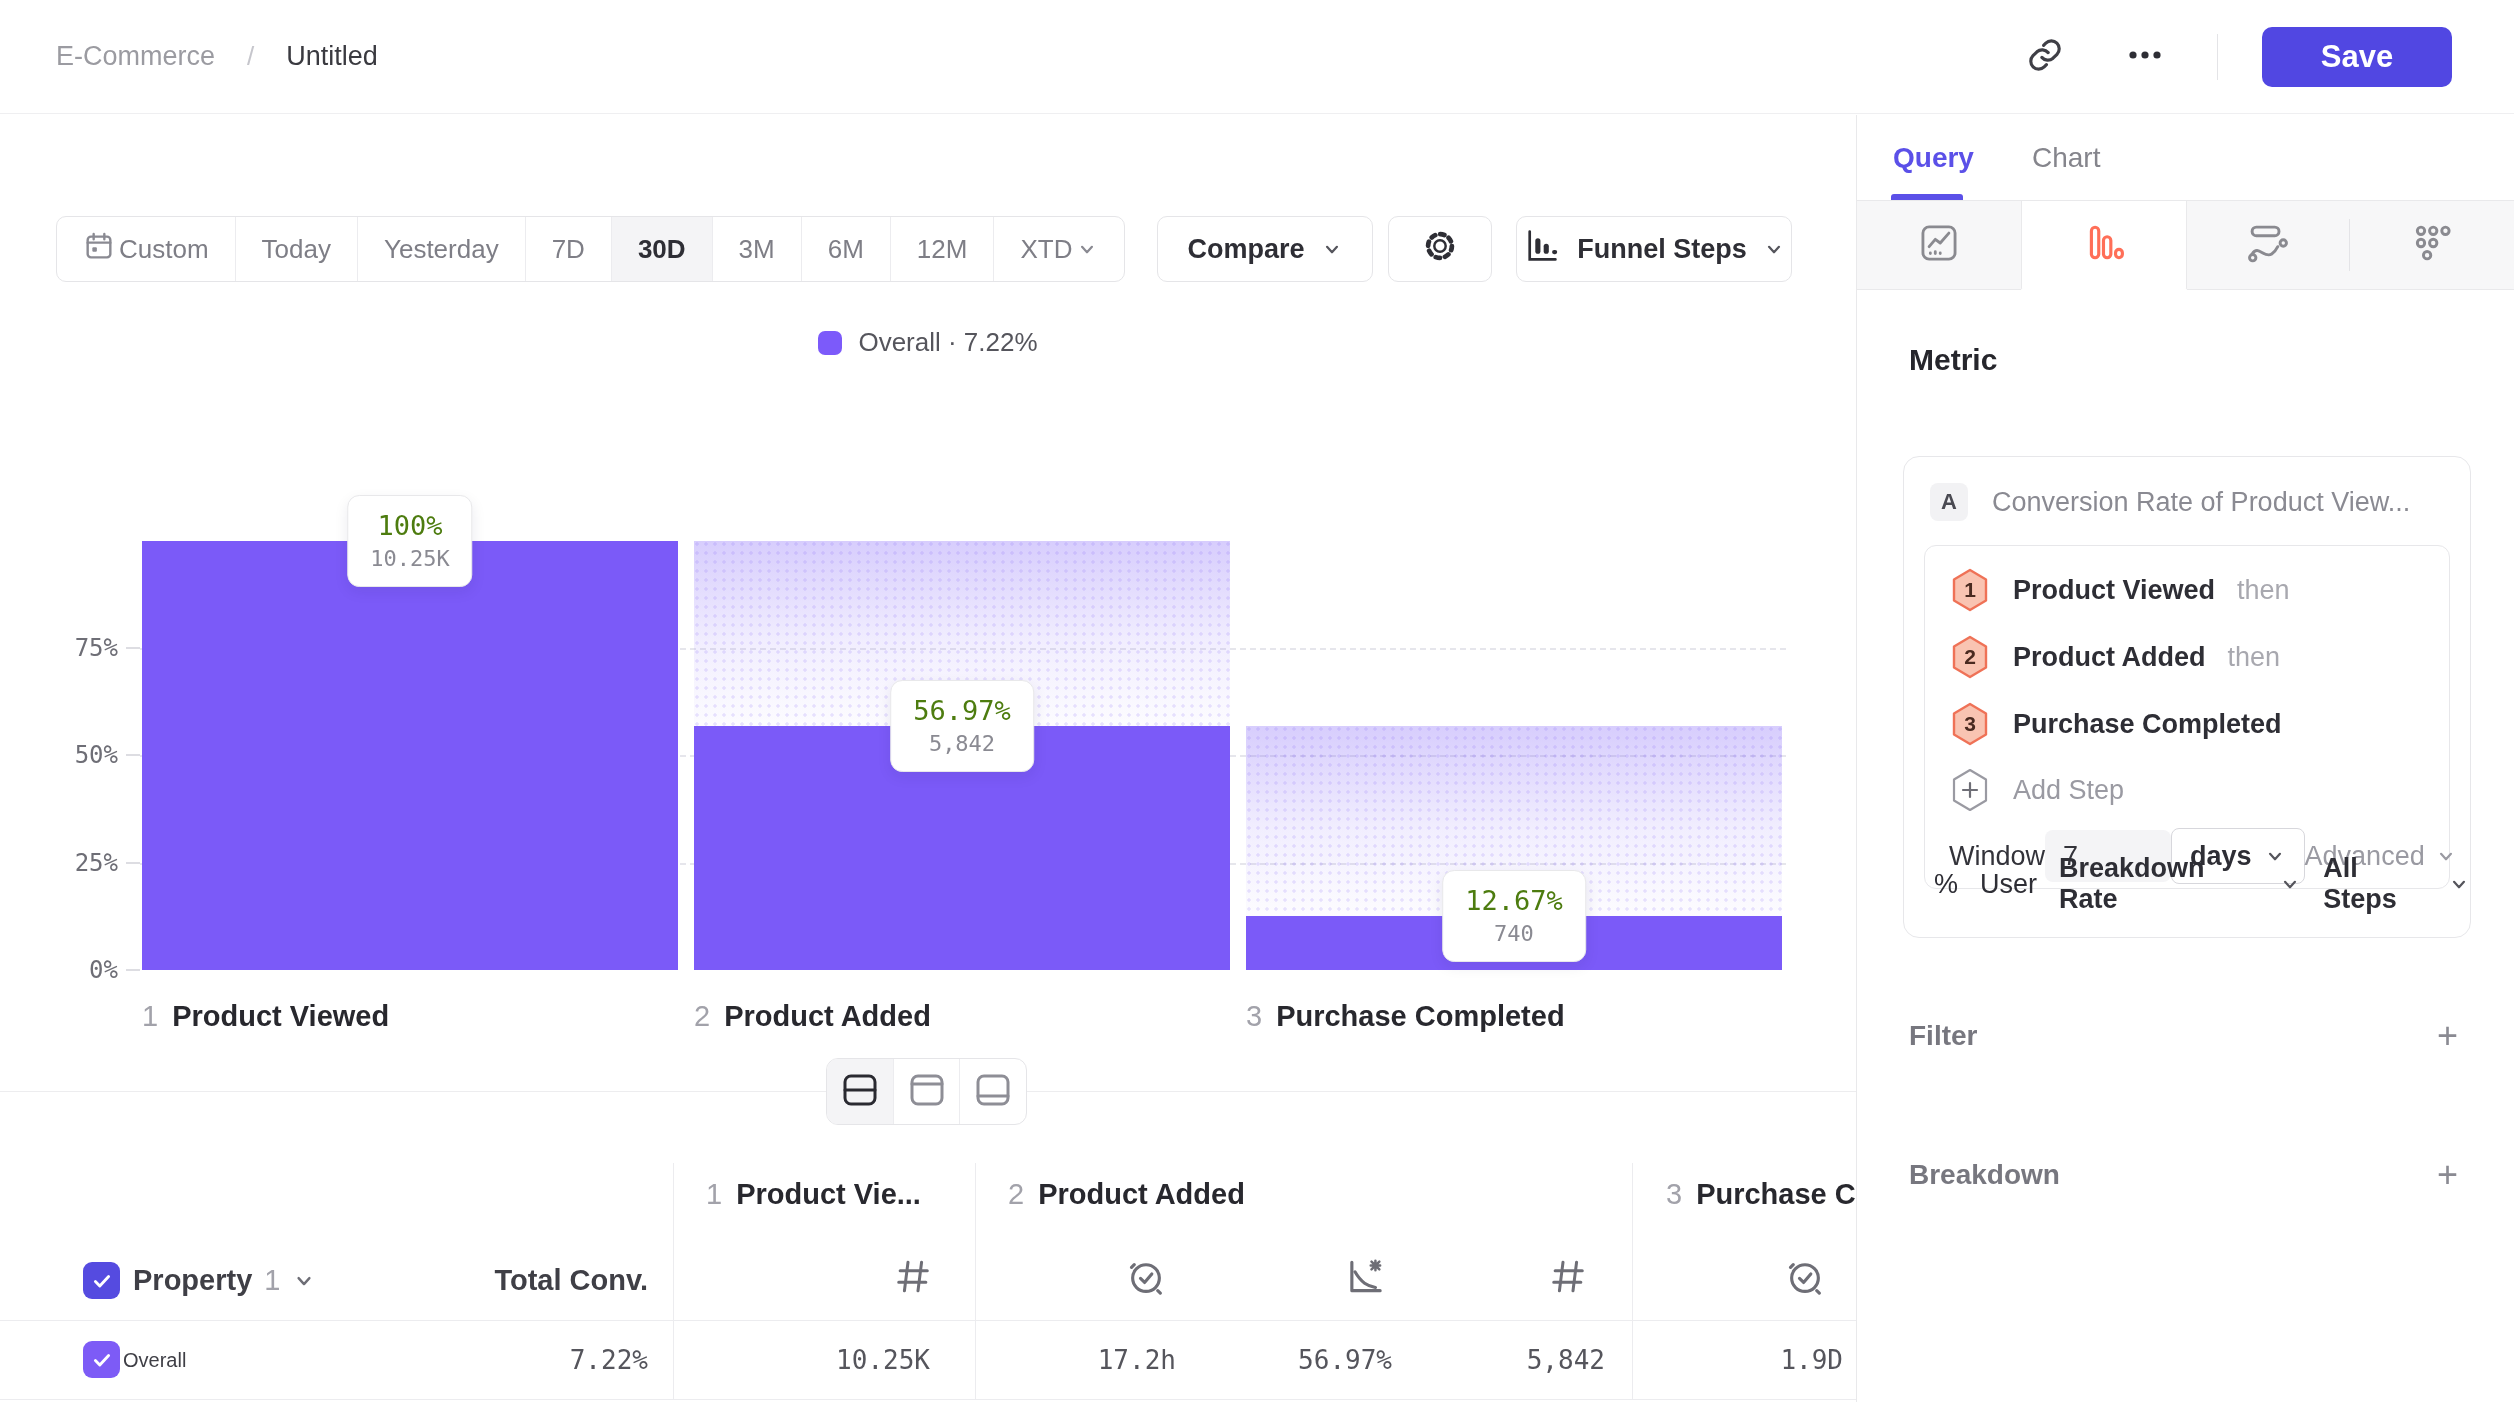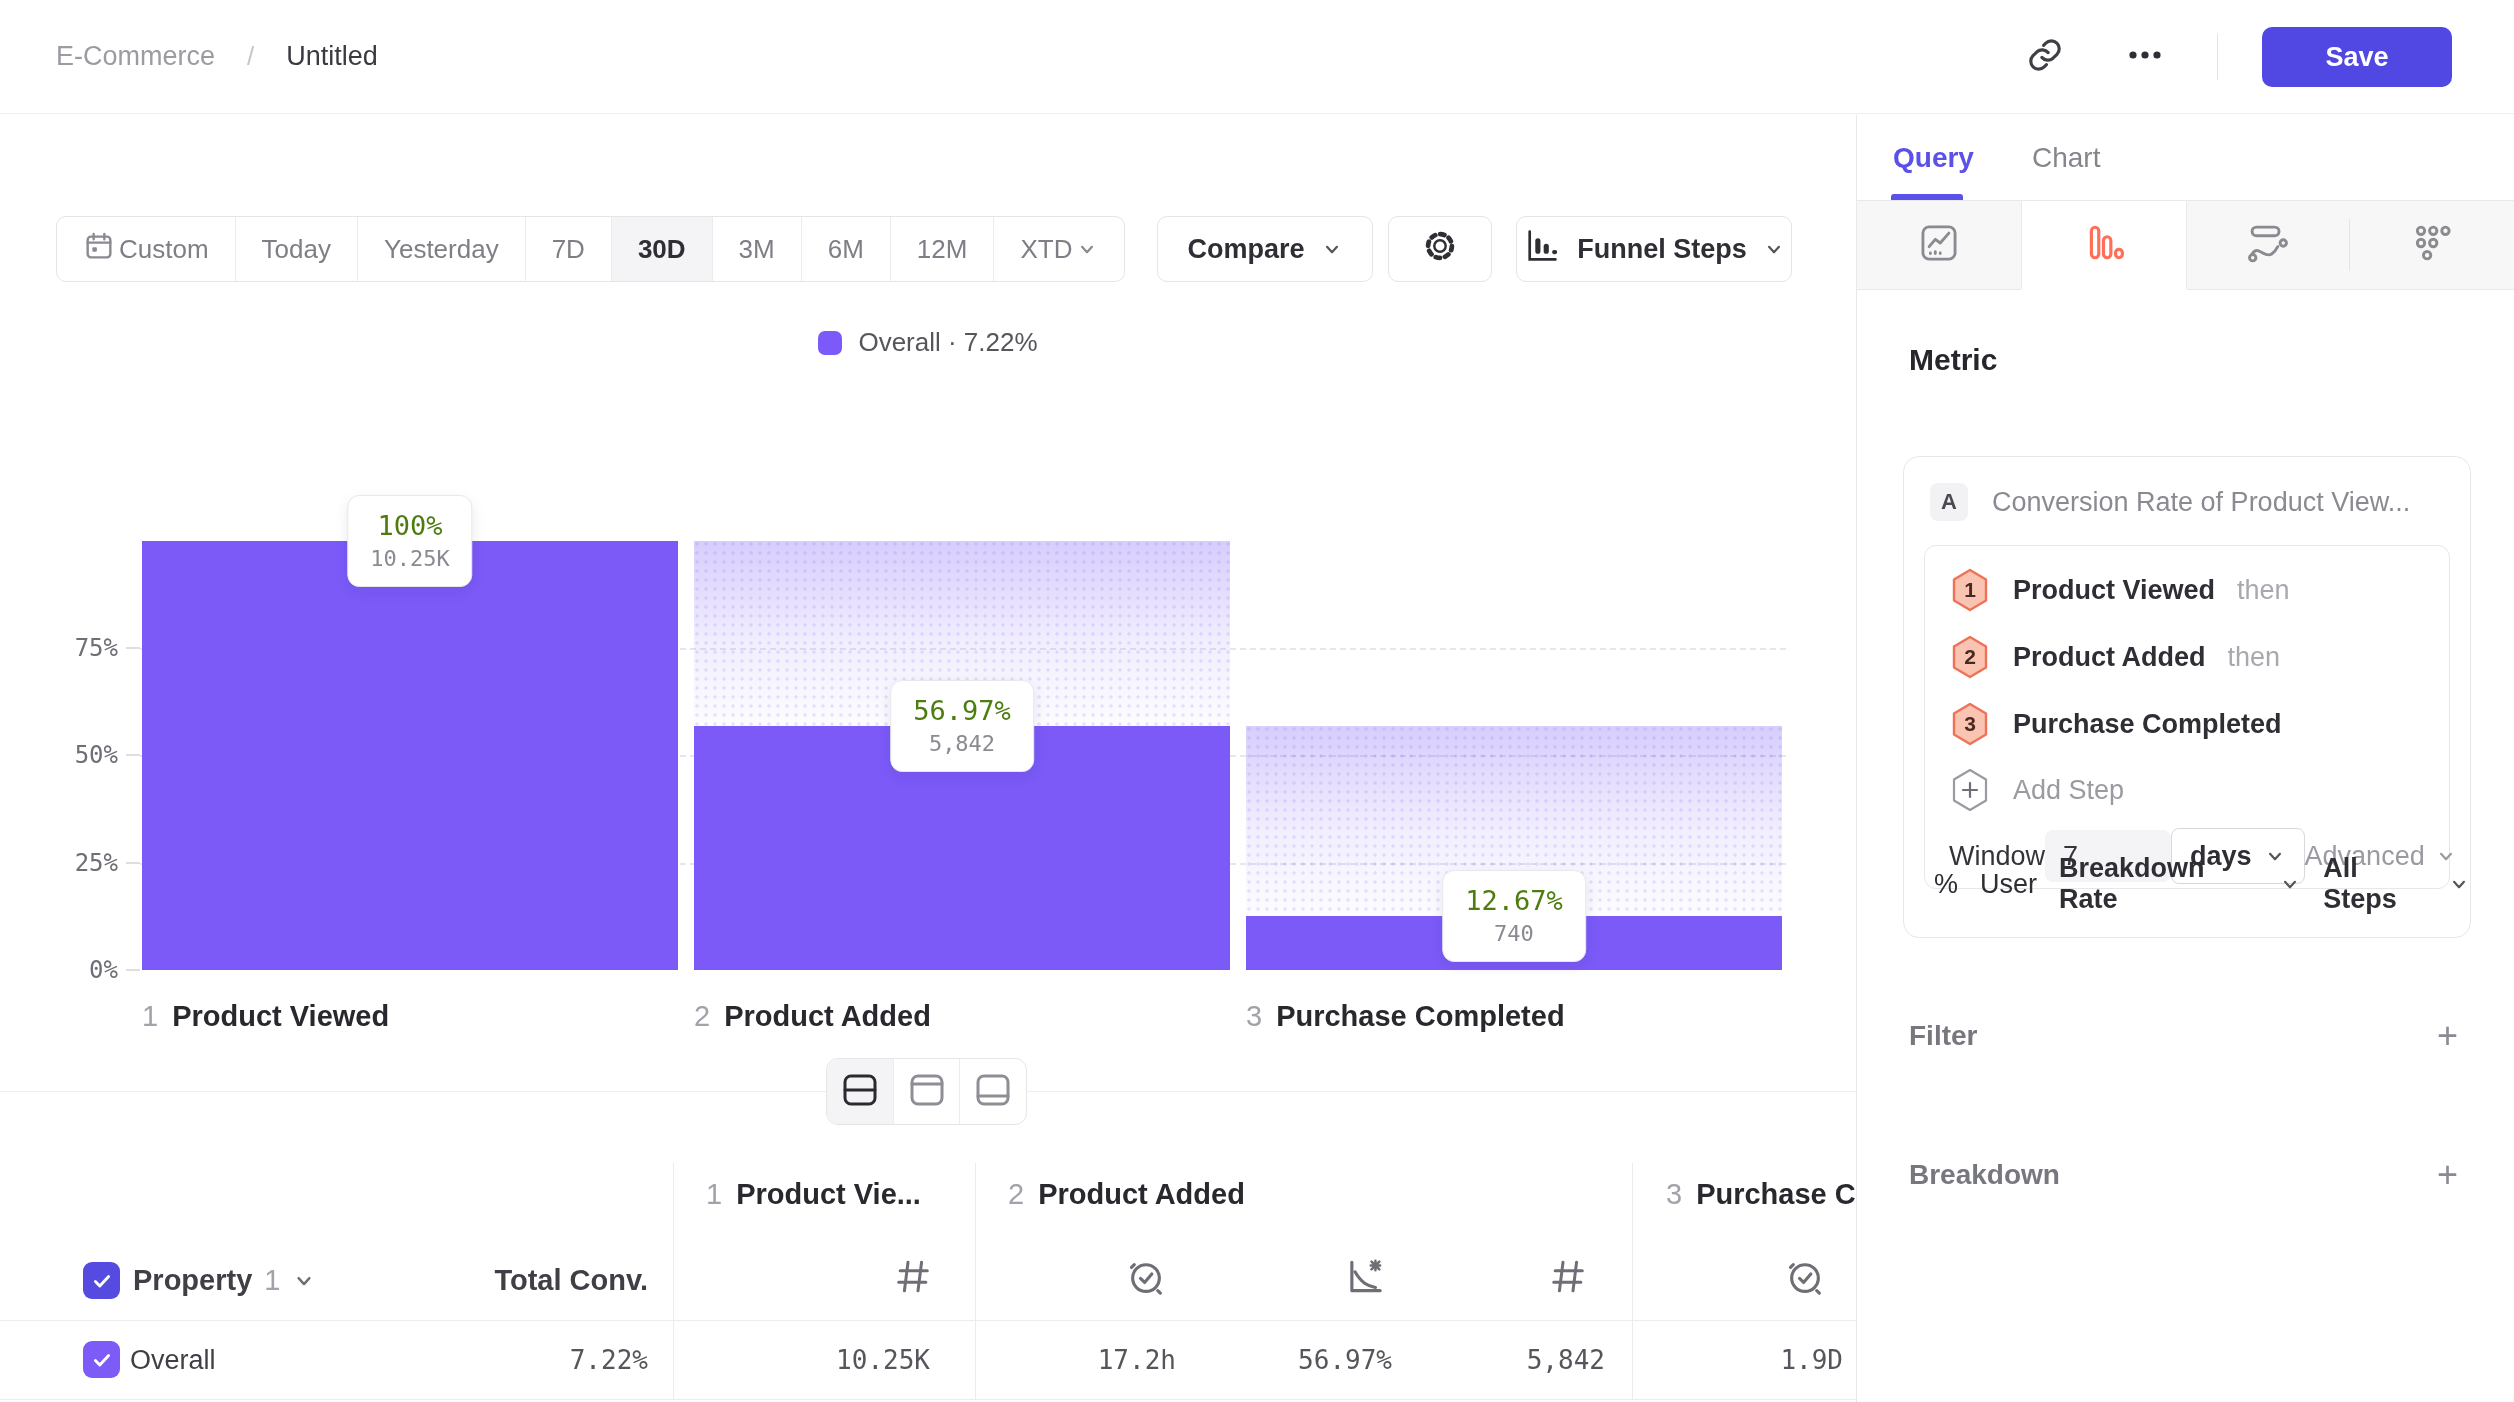--- a/index.html
+++ b/index.html
@@ -9,21 +9,21 @@
 
   
   .header { position:absolute; left:0; top:0; width:2514px; height:114px; border-bottom:1px solid #EFEFF1; background:#fff; display:flex; align-items:center; }
   .breadcrumb { display:flex; align-items:center; gap:32px; margin-left:56px; font-size:27px; }
   .crumb-root { color:#9B9BA1; }
   .crumb-sep { color:#C6C6CC; font-size:26px; }
   .crumb-current { color:#3A3A40; }
   .header-right { position:absolute; right:62px; top:0; height:114px; display:flex; align-items:center; gap:44px; }
   .icon-btn { display:flex; align-items:center; justify-content:center; width:56px; height:56px; cursor:pointer; }
   .hdr-divider { width:1px; height:46px; background:#E4E4E7; }
-  .save-btn { width:190px; height:60px; background:#5147E2; border:none; border-radius:10px; color:#fff; font-size:27px; font-weight:600; font-family:"Liberation Sans", sans-serif; cursor:pointer; }
+  .save-btn { width:190px; height:60px; background:#5147E2; border:none; border-radius:10px; color:#fff; font-size:31px; font-weight:600; font-family:"Liberation Sans", sans-serif; cursor:pointer; }
 
   
   .content { position:absolute; left:0; top:115px; width:1856px; height:1287px; background:#fff; }
 
   
   .toolbar { position:absolute; left:0; top:101px; width:1856px; height:66px; }
   .range-group { position:absolute; left:56px; top:0; height:66px; display:flex; border:1px solid #E5E5E8; border-radius:10px; overflow:hidden; background:#fff; }
   .range-seg { display:flex; align-items:center; gap:4px; padding:0 26px; font-size:26px; color:#7E7E86; border-right:1px solid #ECECEF; cursor:pointer; white-space:nowrap; }
   .range-seg:last-child { border-right:none; }
   .range-seg.selected { background:#F4F4F6; color:#2E2E35; font-weight:600; }
@@ -377,21 +377,21 @@
             <path d="M10.5 15.2l2.6 2.6 4.6-5.4"></path>
             <path d="M6.5 6.5L4.8 8.2M21.5 23l1.6 1.6"></path>
         </svg>
       </div>
 
       <div class="checkbox" style="left:83px; top:191px; background:#7D5BF6">
         <svg width="22" height="22" viewBox="0 0 20 20" fill="none" stroke="#fff" stroke-width="2.6" stroke-linecap="round" stroke-linejoin="round">
             <path d="M4 10.5l4 4 8-8.5"></path>
           </svg>
       </div>
-      <div style="position:absolute; left:130px; top:210px; transform:translateY(-50%); font-size:27px; color:#3F3F46">Overall</div>
+      <div style="position:absolute; left:123px; top:210px; transform:translateY(-50%); font-size:20px; color:#3F3F46">Overall</div>
       <div class="cell-right val mono" style="right:1208px; top:210px">7.22%</div>
       <div class="cell-right val mono" style="right:926px; top:210px">10.25K</div>
       <div class="cell-right val mono" style="right:680px; top:210px">17.2h</div>
       <div class="cell-right val mono" style="right:464px; top:210px">56.97%</div>
       <div class="cell-right val mono" style="right:251px; top:210px">5,842</div>
       <div class="cell-right val mono" style="right:13px; top:210px">1.9D</div>
     </div>
   </div>
 
   <div class="panel">

